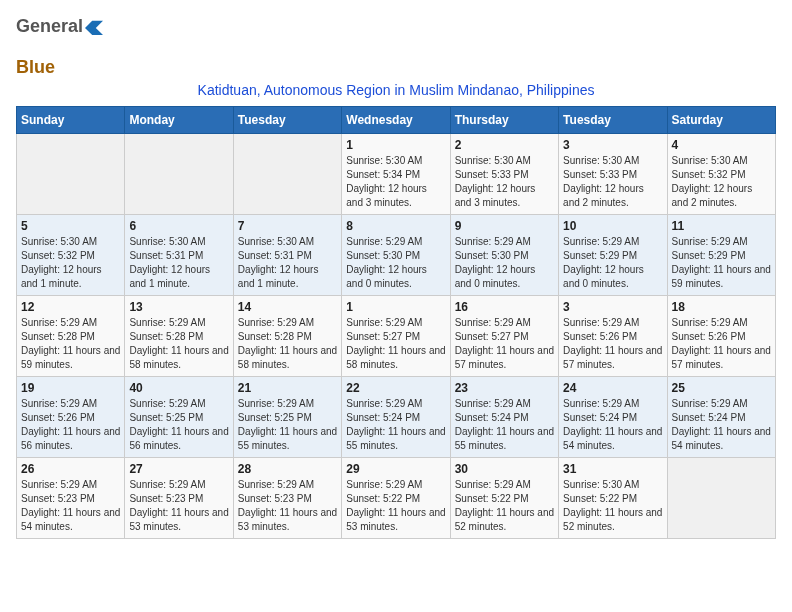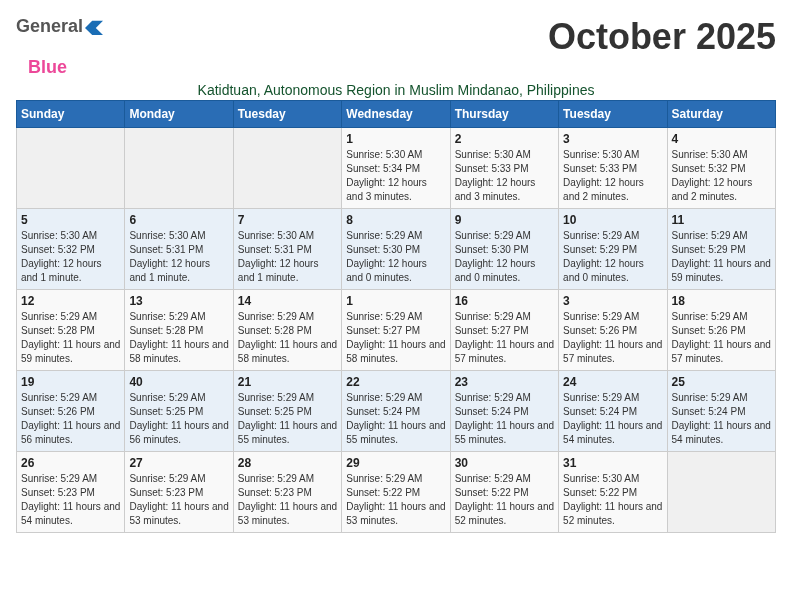--- a/index.html
+++ b/index.html
@@ -23,37 +23,37 @@
       gap: 24px;
     }
     .logo-text {
       display: flex;
       align-items: center;
       font-size: 18px;
       font-weight: bold;
       color: #333;
     }
     .logo-general { color: #555; font-weight: bold; }
-    .logo-blue { color: #ec4899; font-weight: bold; margin-left: 12px; }
+    .logo-blue { color: #a16207; font-weight: bold; }
     .logo-icon {
       width: 18px;
       height: 18px;
       margin-left: 2px;
     }
     .month-title {
       font-size: 36px;
       font-weight: bold;
       color: #333;
       text-align: right;
     }
     .subtitle {
       text-align: center;
       font-size: 14px;
-      color: #14532d;
-      margin-bottom: 2px;
+      color: #1d4ed8;
+      margin-bottom: 8px;
       font-weight: normal;
     }
     table {
       width: 100%;
       border-collapse: collapse;
       font-size: 10px;
     }
     thead tr th {
       background: #2a6db5;
       color: #fff;
@@ -97,21 +97,20 @@
 <div class="header">
   <div class="logo">
     <div class="logo-text">
       <span class="logo-general">General</span>
       <svg class="logo-icon" viewBox="0 0 20 18">
         <polygon points="8,2 20,2 12,10 20,18 8,18 0,10" fill="#1a6db5"></polygon>
       </svg>
     </div>
     <span class="logo-blue" style="font-size:18px; font-weight:bold; margin-top:-4px;">Blue</span>
   </div>
-  <div class="month-title">October 2025</div>
 </div>
 
 <div class="subtitle">Katidtuan, Autonomous Region in Muslim Mindanao, Philippines</div>
 
 <table>
   <thead>
     <tr>
     <th>Sunday</th>
         <th>Monday</th>
         <th>Tuesday</th>

